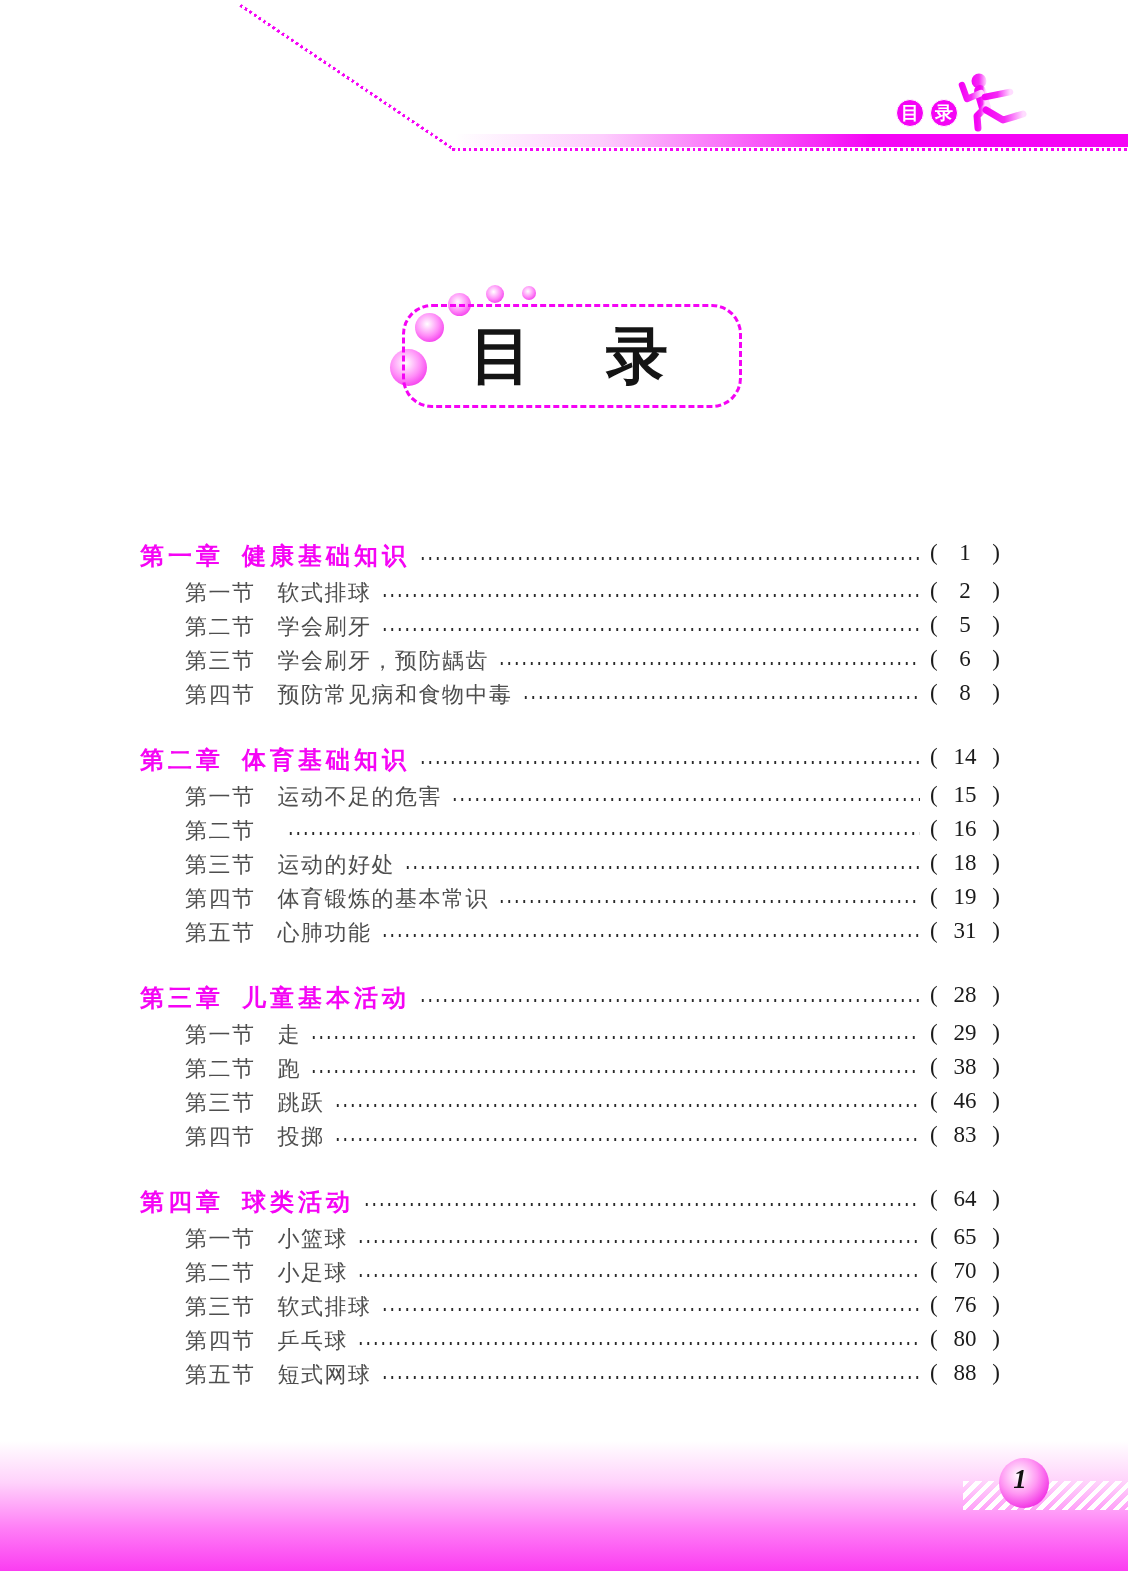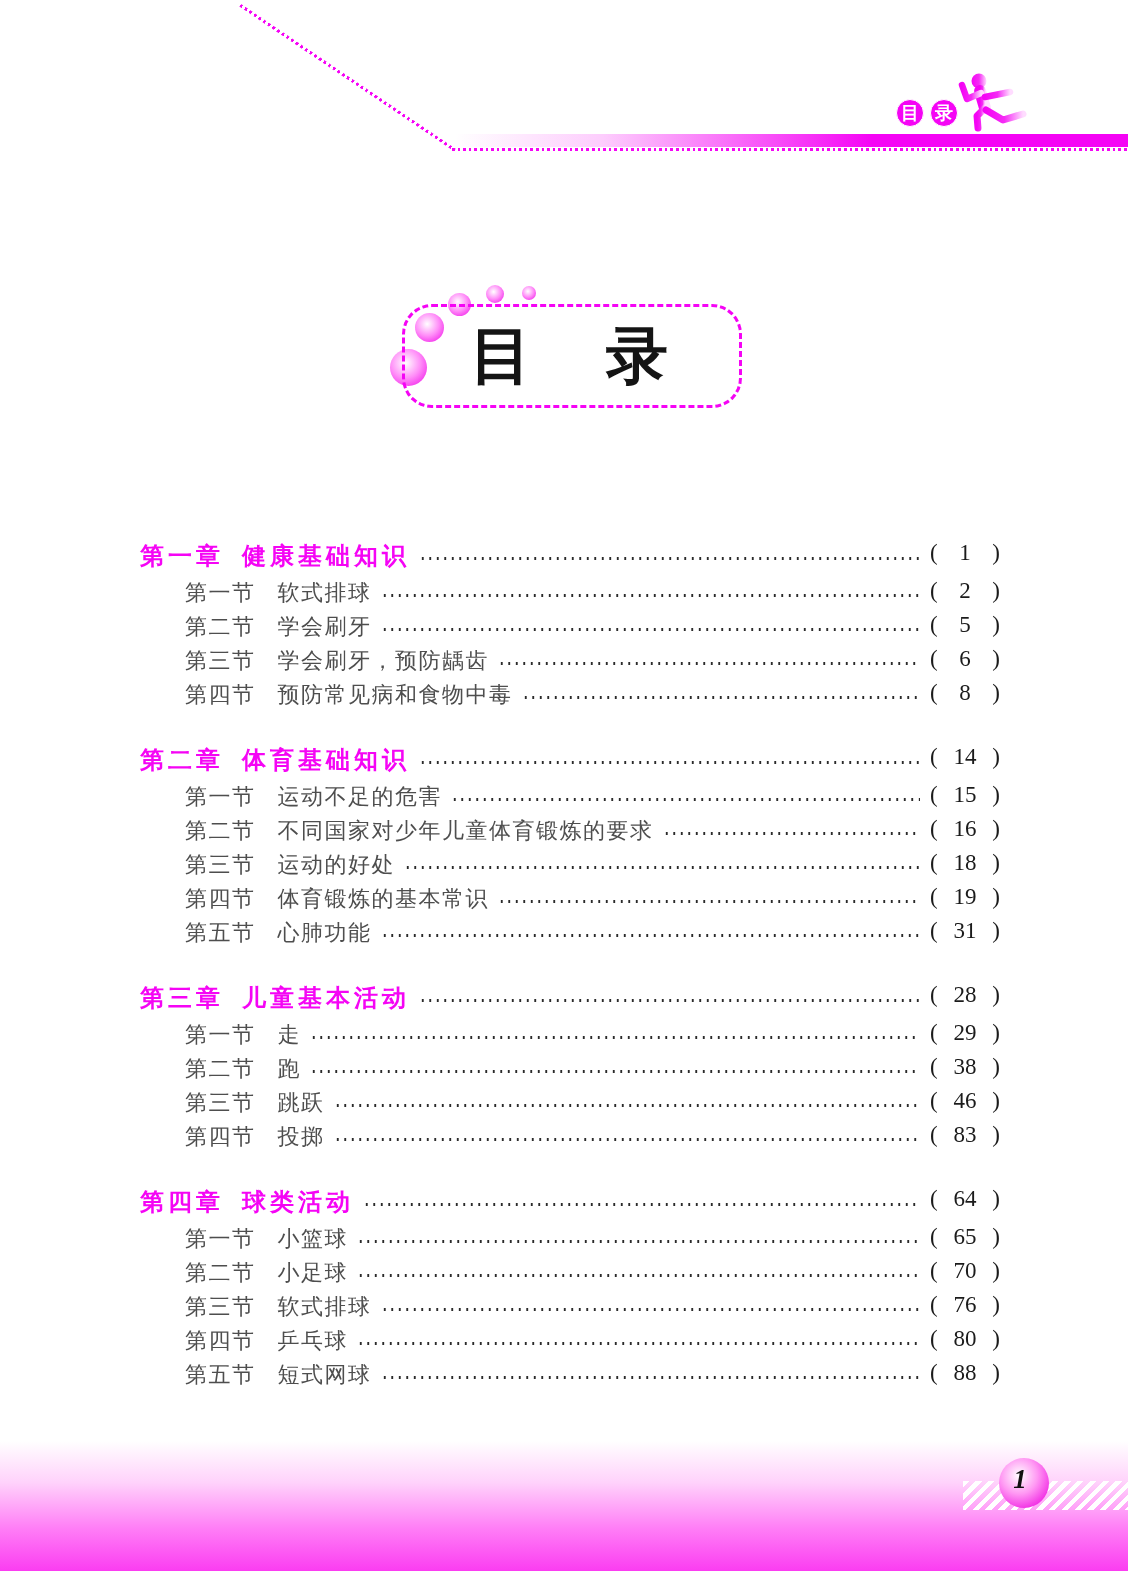--- a/index.html
+++ b/index.html
@@ -177,21 +177,20 @@
           <span class="tit">运动不足的危害</span>
           <span class="leader"></span>
           <span class="page-cell">
             <span>(</span>
             <span>15</span>
             <span>)</span>
           </span>
         </div>
         <div class="row section-row">
           <span class="lab">第二节</span>
-          <span class="tit">不同国家对少年儿童体育锻炼的要求</span>
           <span class="leader"></span>
           <span class="page-cell">
             <span>(</span>
             <span>16</span>
             <span>)</span>
           </span>
         </div>
         <div class="row section-row">
           <span class="lab">第三节</span>
           <span class="tit">运动的好处</span>

